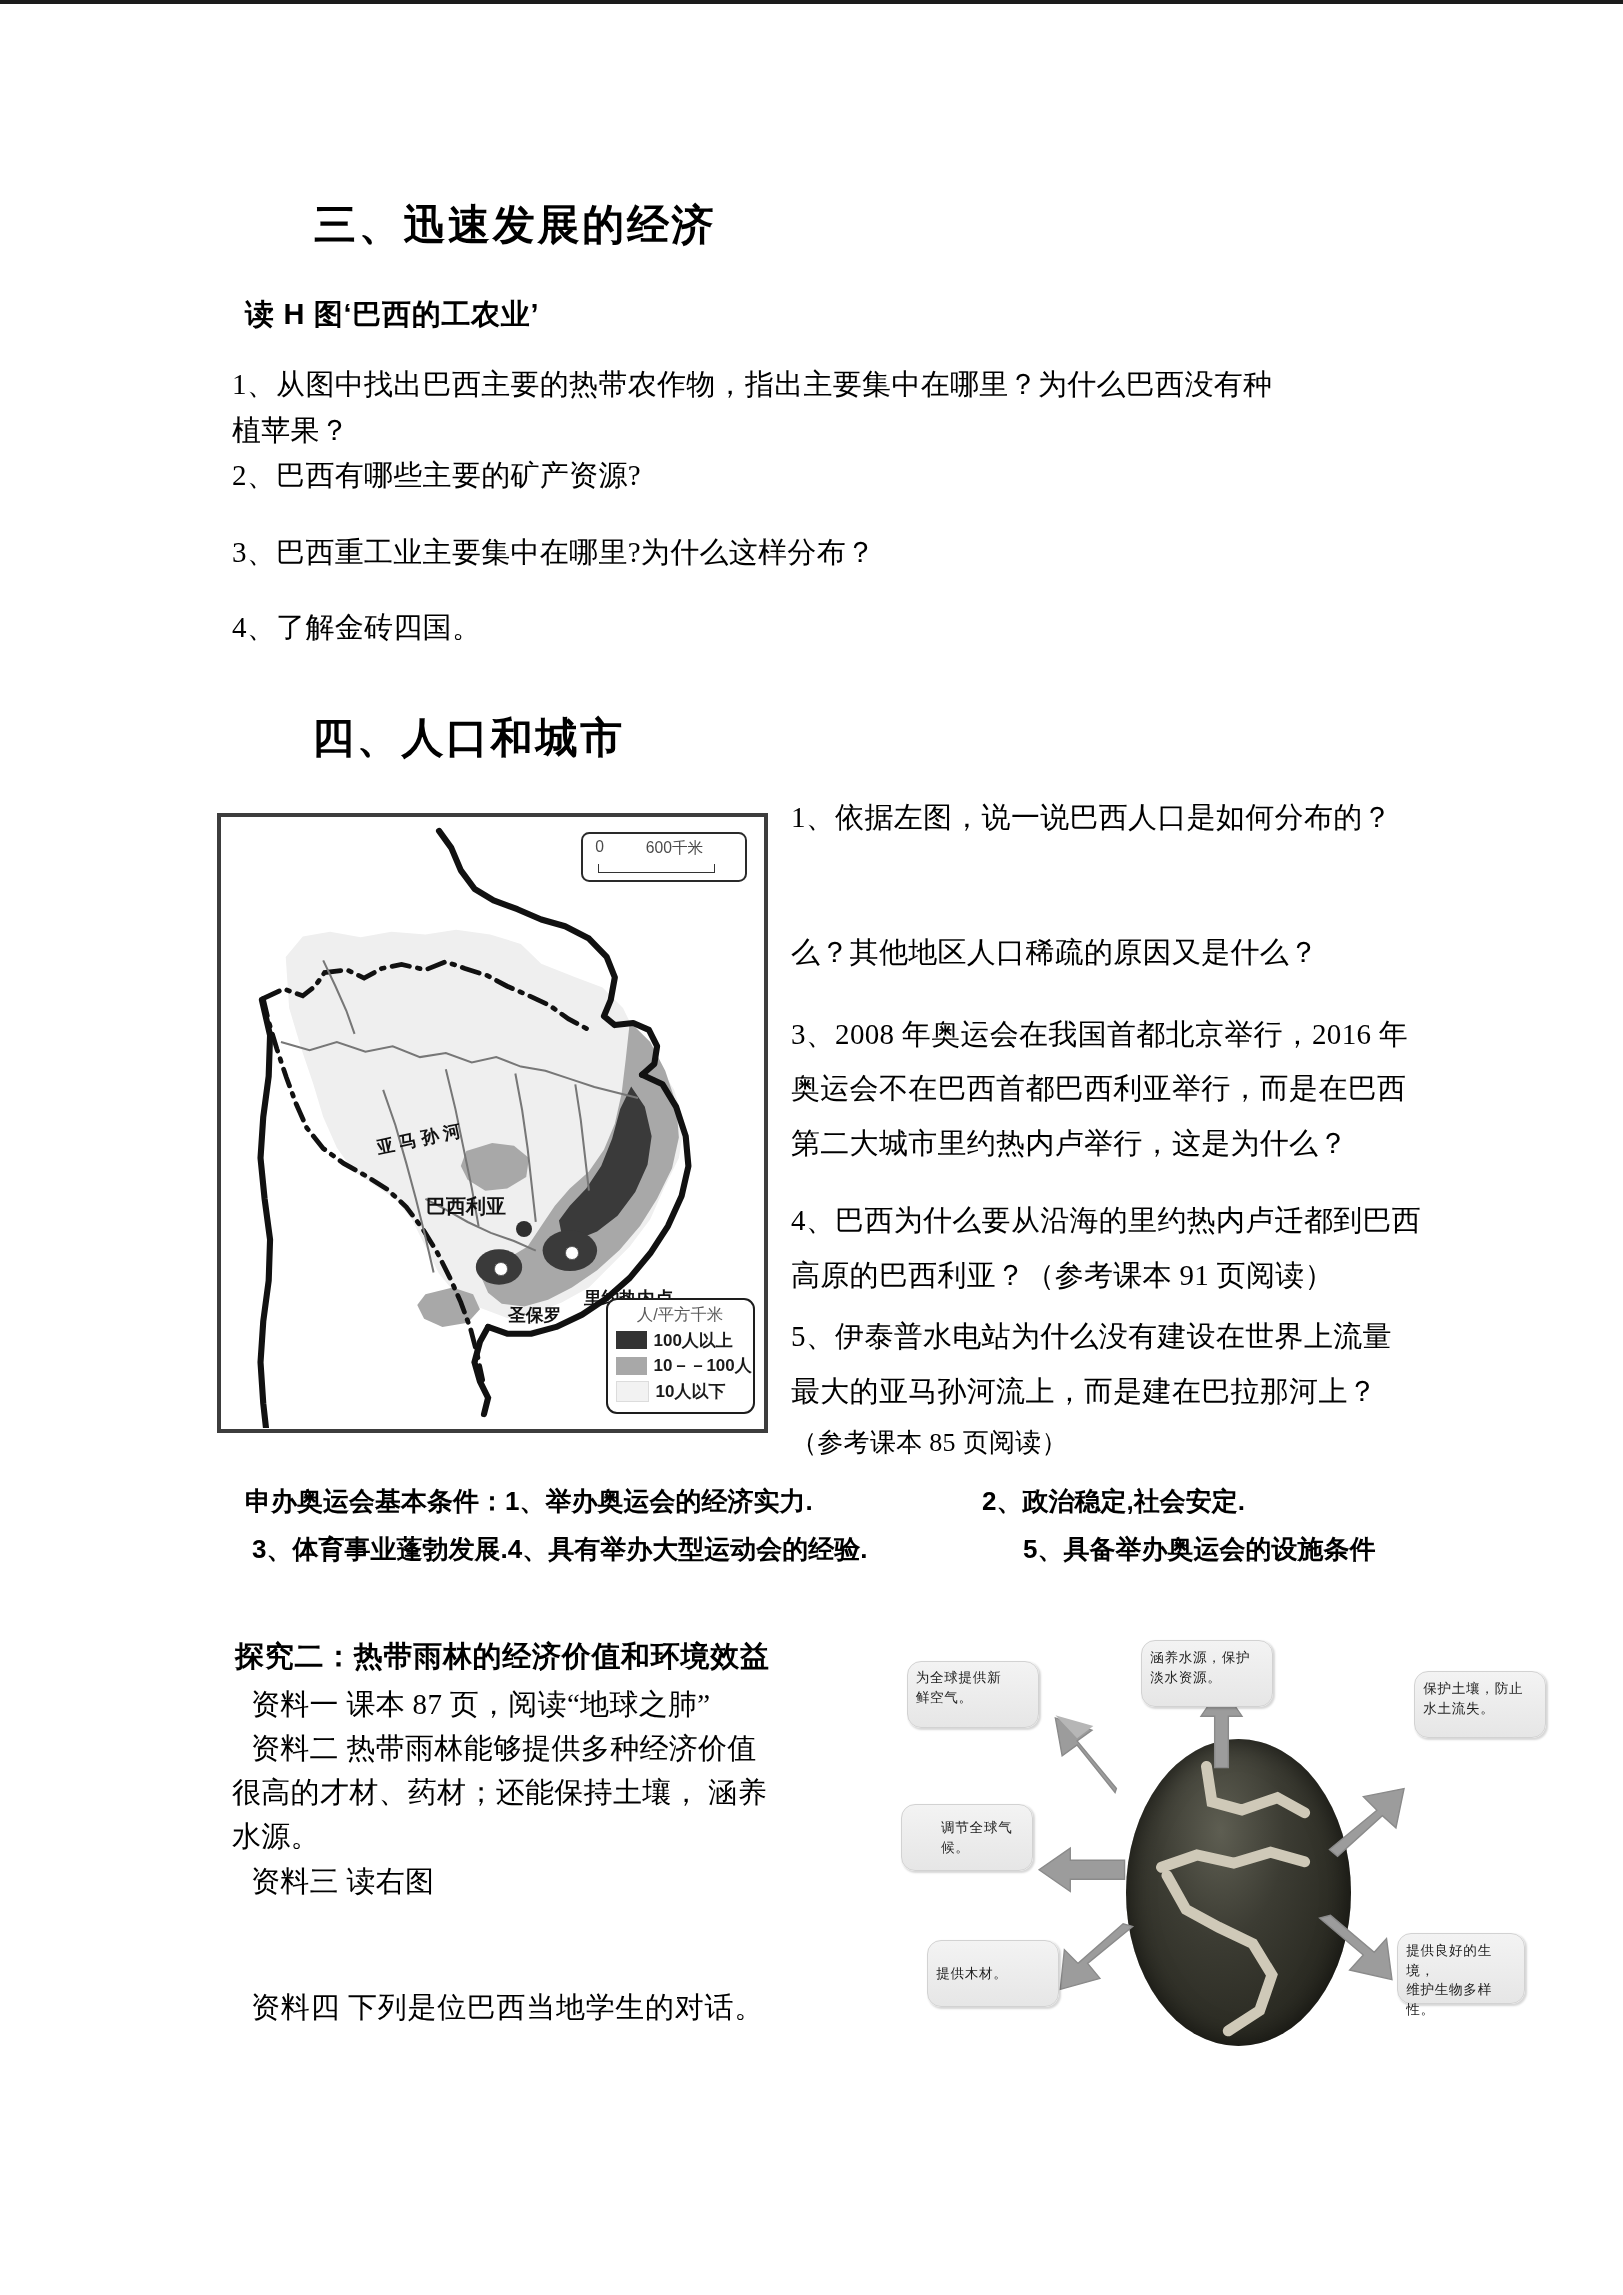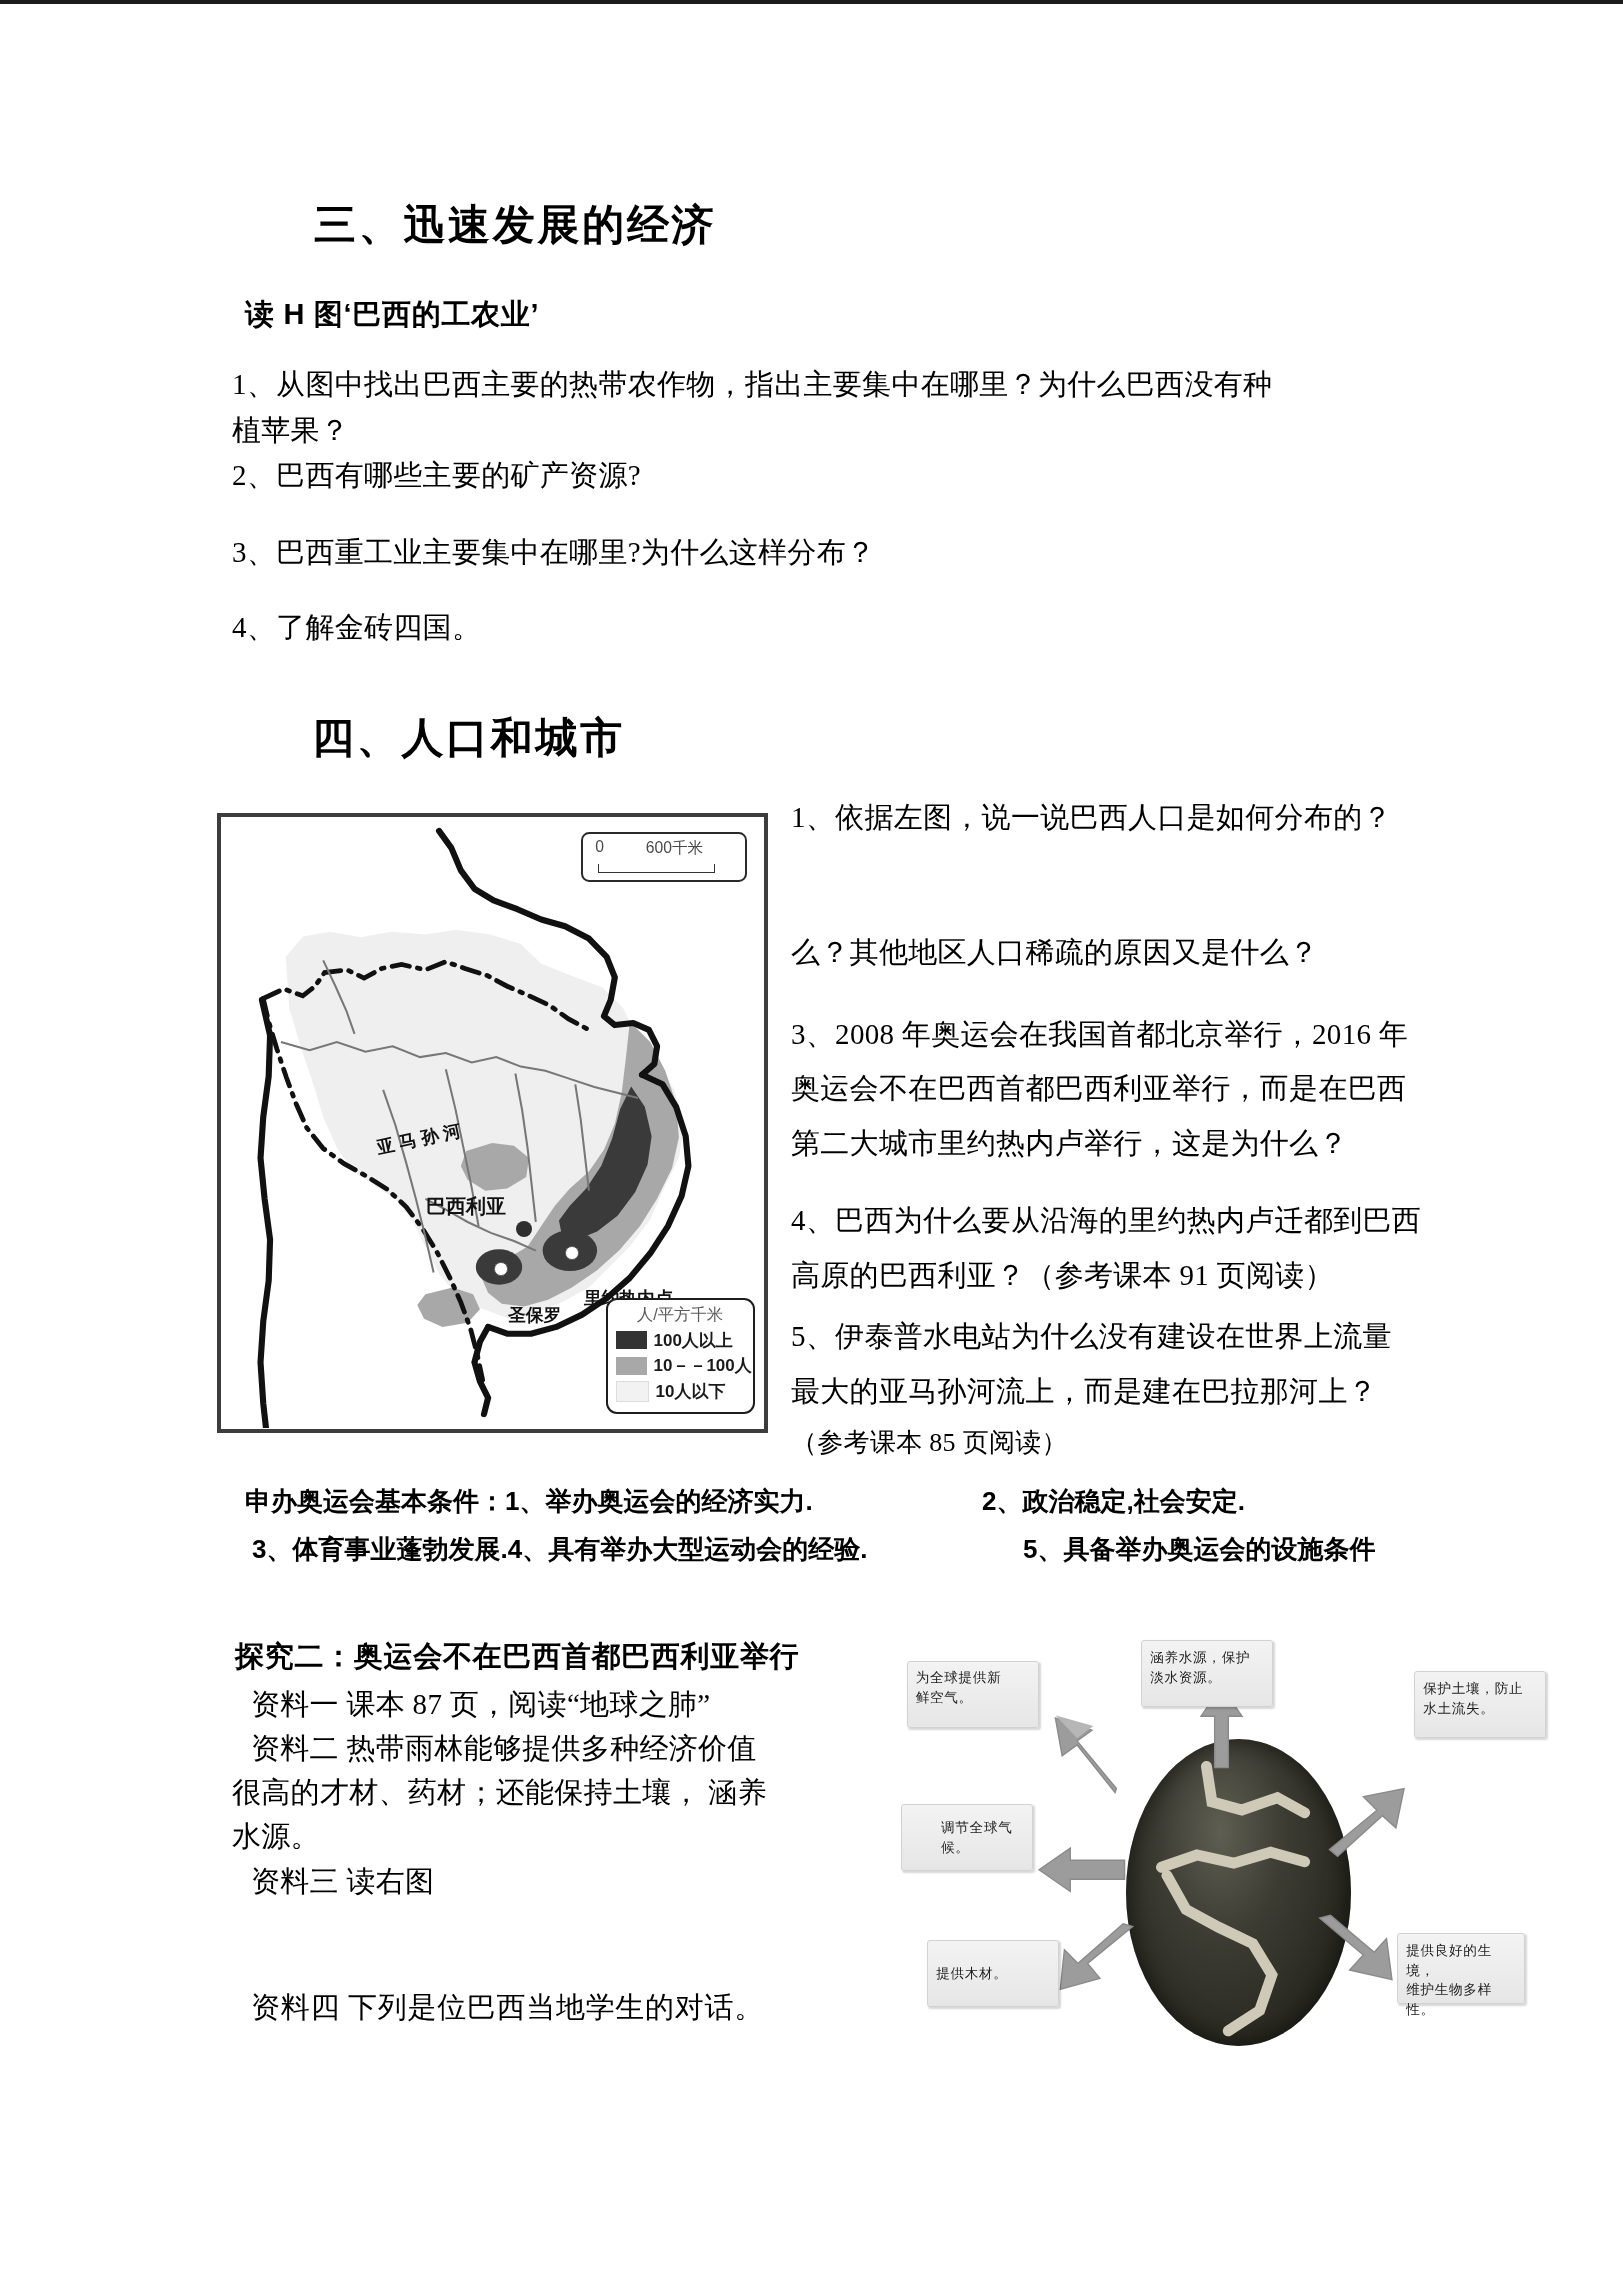--- a/index.html
+++ b/index.html
@@ -150,21 +150,21 @@
     position: absolute;
     left: 901px;
     top: 1636px;
     width: 695px;
     height: 395px;
   }
   .fbox {
     position: absolute;
     background: linear-gradient(180deg,#f3f3f3 0%,#e6e6e6 100%);
     border: 0.7px solid #d2d2d2;
-    border-radius: 3px;
+    border-radius: 14px;
     box-shadow: 1.4px 1.4px 2px rgba(0,0,0,0.16);
     font-family: "Liberation Sans", "DejaVu Sans", sans-serif;
     font-size: 13.6px;
     line-height: 1.45;
     color: #1d1d1d;
     padding: 6.8px 8.2px;
     box-sizing: border-box;
     letter-spacing: 0.7px;
   }
   #globe {
@@ -318,21 +318,21 @@
   <div class="blk q" style="left:791px; top:1365px;">最大的亚马孙河流上，而是建在巴拉那河上？</div>
   <div class="blk q" style="left:791px; top:1419px; font-size:26px;">（参考课本 85 页阅读）</div>
 
   <div class="blk cond" style="left:245px; top:1478px;">申办奥运会基本条件：1、举办奥运会的经济实力.</div>
   <div class="blk cond" style="left:982px; top:1478px;">2、政治稳定,社会安定.</div>
   <div class="blk cond" style="left:252px; top:1526px;">3、体育事业蓬勃发展.4、具有举办大型运动会的经验.</div>
   <div class="blk cond" style="left:1023px; top:1526px;">5、具备举办奥运会的设施条件</div>
 
   <div class="blk" style="left:235px; top:1633px;
        font-family:'Liberation Sans','DejaVu Sans',sans-serif;
-       font-weight:bold; font-size:29px; white-space:nowrap; letter-spacing:0.7px;">探究二：奥运会不在巴西首都巴西利亚举行</div>
+       font-weight:bold; font-size:29px; white-space:nowrap; letter-spacing:0.7px;">探究二：热带雨林的经济价值和环境效益</div>
 
   <div class="blk q q-narrow" style="left:251px; top:1679px; white-space:nowrap;">资料一  课本 87 页，阅读“地球之肺”</div>
   <div class="blk q q-narrow" style="left:251px; top:1723px; white-space:nowrap;">资料二    热带雨林能够提供多种经济价值</div>
   <div class="blk q q-narrow" style="left:232px; top:1767px; white-space:nowrap;">很高的才材、药材；还能保持土壤，  涵养</div>
   <div class="blk q q-narrow" style="left:232px; top:1811px; white-space:nowrap;">水源。</div>
   <div class="blk q q-narrow" style="left:251px; top:1856px; white-space:nowrap;">资料三   读右图</div>
 
   <div class="blk plain" style="left:251px; top:1984px;">资料四  下列是位巴西当地学生的对话。</div>
 
   <div id="forest-diagram">

